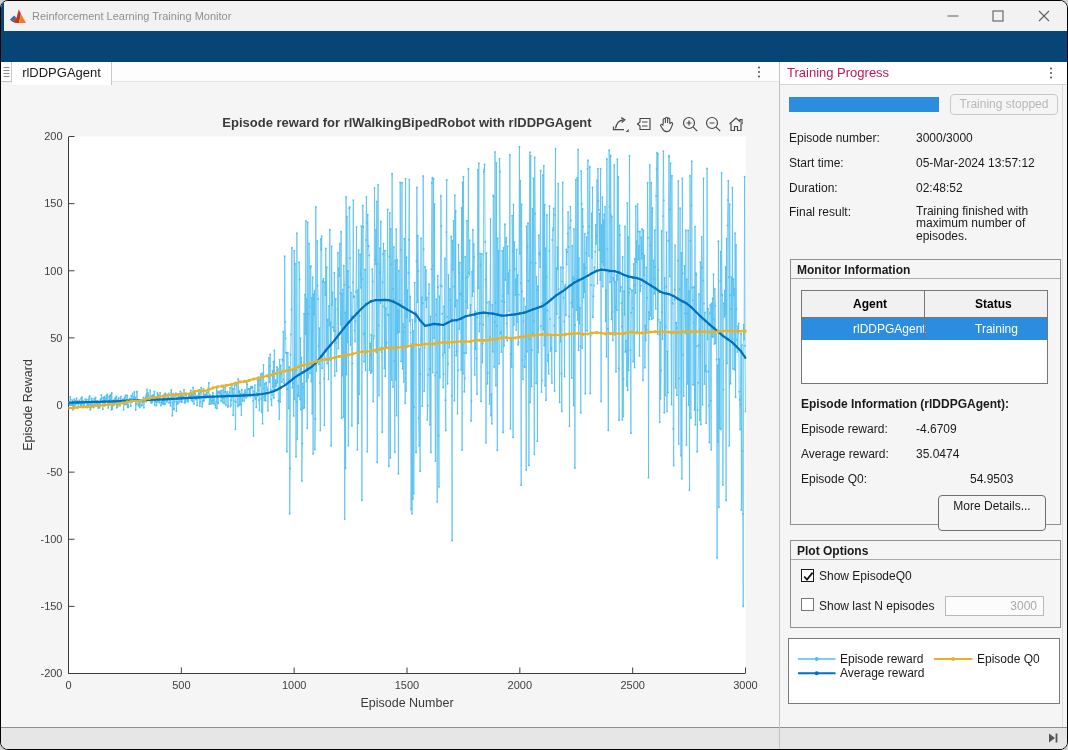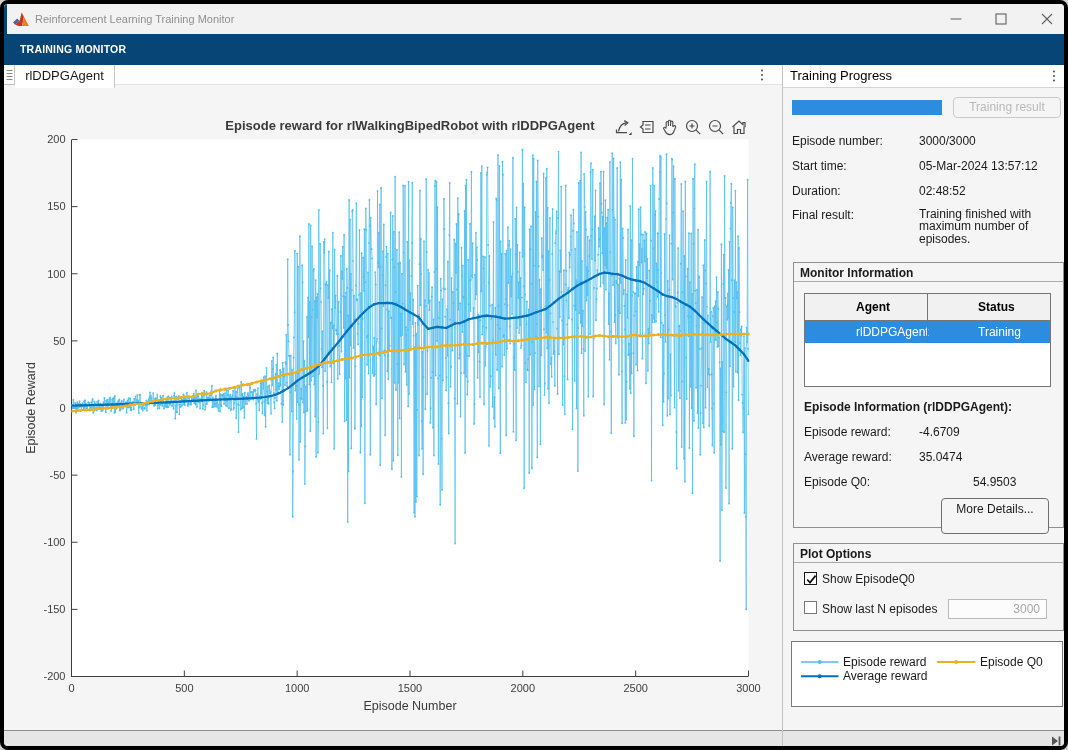--- a/index.html
+++ b/index.html
@@ -1,18 +1,18 @@
 <!DOCTYPE html>
 <html><head>
 <meta charset="utf-8">
 <style>
   * { margin:0; padding:0; box-sizing:border-box; }
   html,body { width:1068px; height:750px; background:#cfcfcf; font-family:"Liberation Sans",sans-serif; }
   .window { position:relative; width:1068px; height:750px; background:#f5f5f5;
-            border:4px solid #000000; border-radius:8px; overflow:hidden; }
+            border:1px solid #000000; border-radius:8px; overflow:hidden; }
   .abs { position:absolute; }
 
   
   .titlebar { left:0; top:0; width:1068px; height:30px; background:#f2f2f2; }
   .navy-accent { left:0; top:0; width:3px; height:61px; background:#064575; }
   .win-title { left:31px; top:0; height:30px; line-height:30px; font-size:11px; color:#8f8f8f; }
   .win-btn { top:0; width:34px; height:30px; display:flex; align-items:center; justify-content:center; }
   .btn-min { left:935px; } .btn-max { left:980px; } .btn-close { left:1026px; }
 
   
@@ -25,21 +25,21 @@
   .doc-grip { left:0; top:61px; width:11px; height:20px; background:#fff; border-right:1px solid #c8c8c8; border-bottom:1px solid #bfbfbf;
               display:flex; align-items:center; justify-content:center; }
   .doc-tab { left:11px; top:61px; width:100px; height:23px; background:#fff;
              border-right:1px solid #c8c8c8; text-align:center; line-height:22px;
              font-size:13px; color:#1a1a1a; }
   .tab-overflow { left:748px; top:61px; width:20px; height:20px; display:flex; align-items:center; justify-content:center; }
 
   
   .vsep { left:778px; top:61px; width:1px; height:689px; background:#c2c2c2; }
   .rp-header { left:779px; top:61px; width:289px; height:23px; background:#fff; border-bottom:1px solid #d4d4d4; }
-  .rp-title { left:786px; top:61px; height:22px; line-height:22px; font-size:13px; color:#000000; }
+  .rp-title { left:786px; top:61px; height:22px; line-height:22px; font-size:13px; color:#be185d; }
   .rp-menu { left:1040px; top:61px; width:20px; height:22px; display:flex; align-items:center; justify-content:center; }
   .rp-gutter { left:1061px; top:84px; width:1px; height:642px; background:#dcdcdc; }
 
   .progressbar { left:788px; top:96px; width:150px; height:15px; background:#e3e3e3; }
   .progress-fill { height:100%; background:#2b8ce0; }
   .btn { border:1px solid #6f6f6f; border-radius:4px; background:#f5f5f5; color:#1a1a1a;
          font-size:12px; font-family:"Liberation Sans",sans-serif; text-align:center; }
   .btn-stopped { left:949px; top:93px; width:108px; height:21px; line-height:19px;
                  border-color:#c9c9c9; color:#b8b8b8; }
   .info-label { font-size:12px; color:#1a1a1a; }
@@ -103,21 +103,20 @@
         <rect x="1" y="1" width="10" height="10" fill="none" stroke="#5f5f5f" stroke-width="1.1"></rect>
       </svg>
   </div>
   <div class="abs win-btn btn-close">
     <svg width="12" height="12" viewBox="0 0 12 12">
         <path d="M1,1 L11,11 M11,1 L1,11" stroke="#5f5f5f" stroke-width="1.1"></path>
       </svg>
   </div>
 
   <div class="abs toolstrip"></div>
-  <div class="abs toolstrip-tab">TRAINING MONITOR</div>
 
   <div class="abs tabrow"></div>
   <div class="abs doc-grip">
     <svg width="7" height="12" viewBox="0 0 7 12">
       <g stroke="#8a8a8a" stroke-width="1">
           <line x1="0.5" y1="1.5" x2="6.5" y2="1.5"></line>
           <line x1="0.5" y1="4.5" x2="6.5" y2="4.5"></line>
           <line x1="0.5" y1="7.5" x2="6.5" y2="7.5"></line>
           <line x1="0.5" y1="10.5" x2="6.5" y2="10.5"></line>
         </g>
@@ -2045,21 +2044,21 @@
       <circle cx="2" cy="2.5" r="1.1" fill="#5a5a5a"></circle>
         <circle cx="2" cy="7" r="1.1" fill="#5a5a5a"></circle>
         <circle cx="2" cy="11.5" r="1.1" fill="#5a5a5a"></circle>
     </svg>
   </div>
   <div class="abs rp-gutter"></div>
 
   <div class="abs progressbar">
     <div class="progress-fill" id="progress-fill" style="width: 100%;"></div>
   </div>
-  <div class="abs btn btn-stopped">Training result</div>
+  <div class="abs btn btn-stopped">Training stopped</div>
 
   <div id="info-rows">
       <div class="abs info-label" style="left: 788px; top: 130px; text-align: right;">Episode number:</div>
       <div class="abs info-value" style="left: 915px; top: 130px;">3000/3000</div>
       <div class="abs info-label" style="left: 788px; top: 155px;">Start time:</div>
       <div class="abs info-value" style="left: 915px; top: 155px;">05-Mar-2024 13:57:12</div>
       <div class="abs info-label" style="left: 788px; top: 180px;">Duration:</div>
       <div class="abs info-value" style="left: 915px; top: 180px;">02:48:52</div>
       <div class="abs info-label" style="left: 788px; top: 204px;">Final result:</div>
       <div class="abs info-value" style="left: 915px; top: 204px; width: 126px; line-height: 12.4px;">Training finished with maximum number of episodes.</div>

